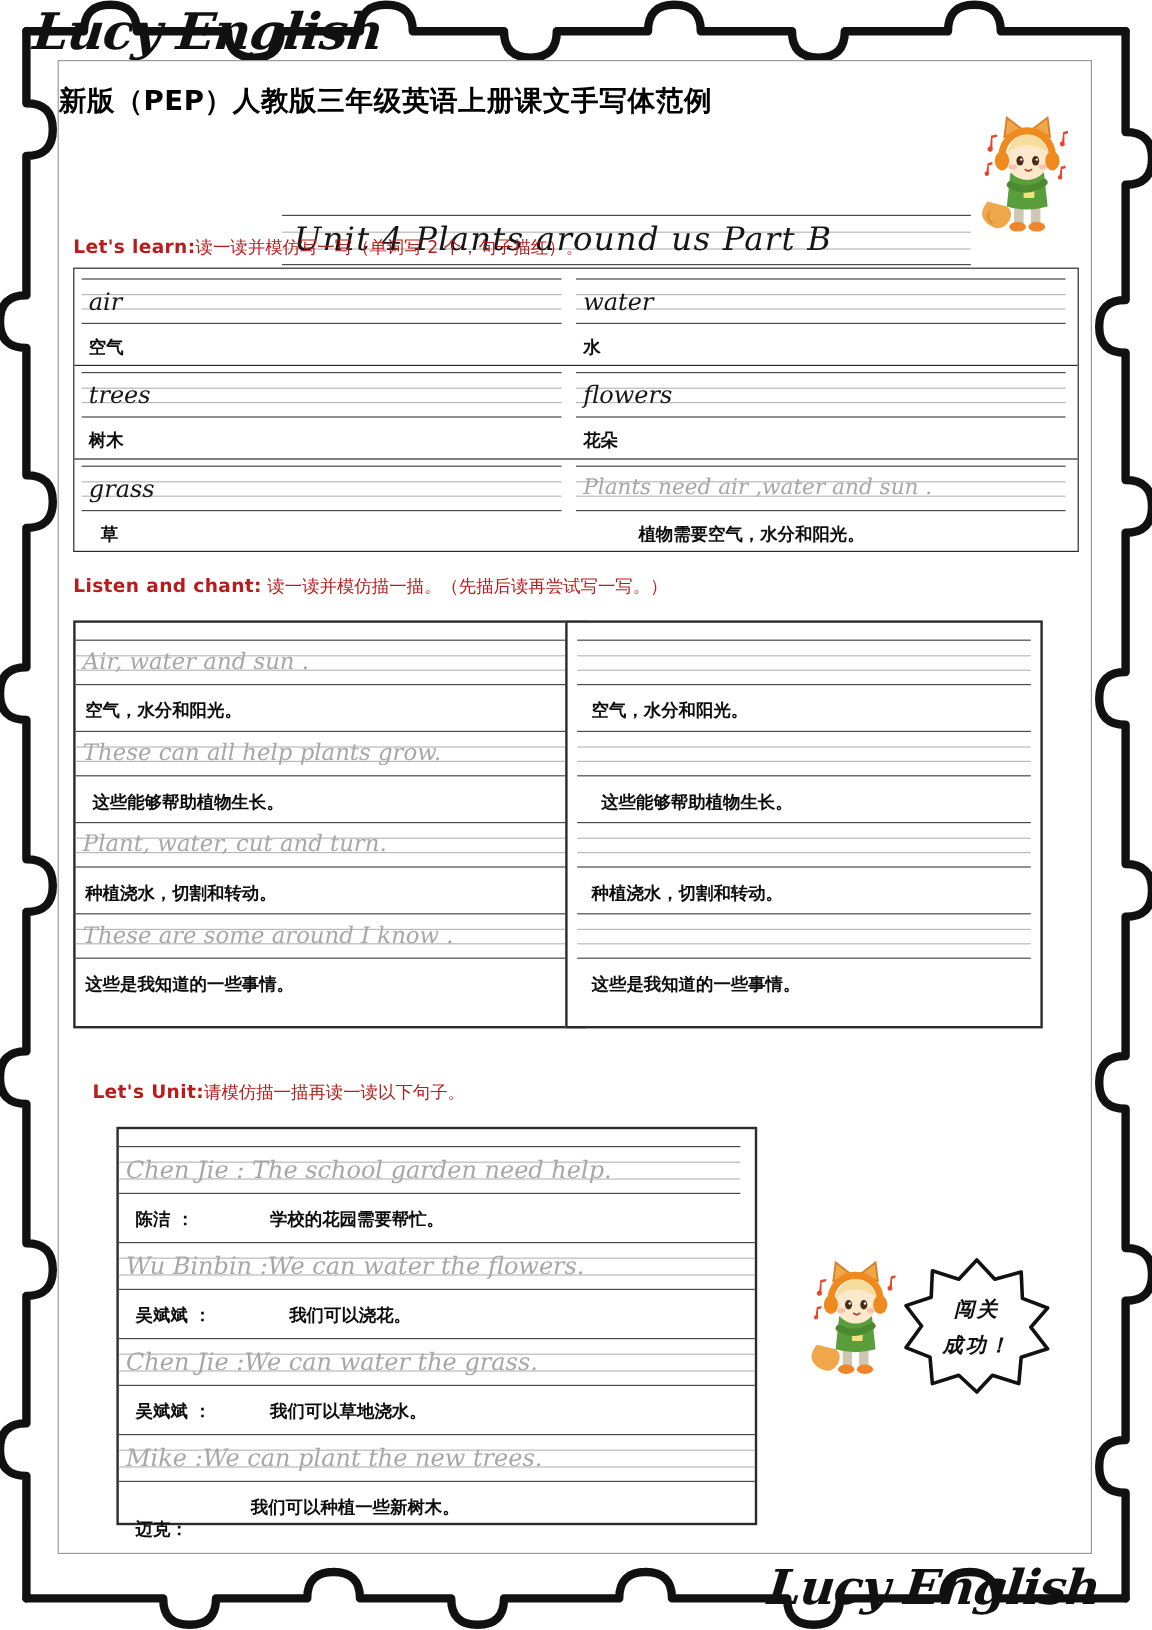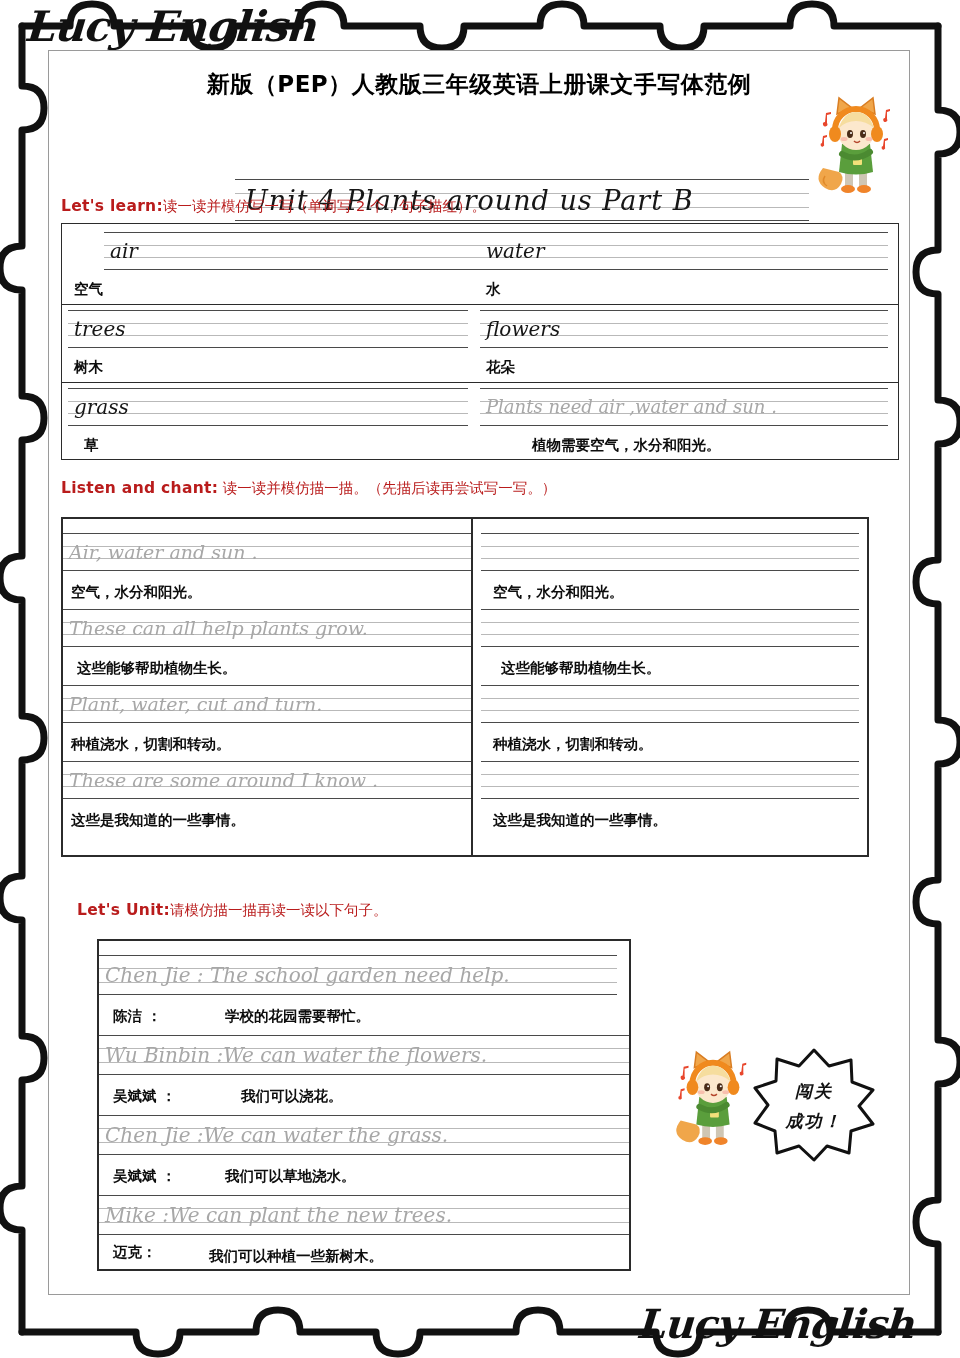--- a/index.html
+++ b/index.html
@@ -26,21 +26,21 @@
   .logo-bottom{left:640px;top:1300px;font-size:40px;transform:skewX(-6deg);}
 
   
   .sheet{
     position:absolute;left:48px;top:50px;width:862px;height:1245px;
     border:1px solid #9a9a9a;background:#fff;box-sizing:border-box;
   }
 
   
   .doc-title{
-    text-align:center;margin-top:18px;
+    margin-top:18px;
     font-family:"DejaVu Sans","Liberation Sans",sans-serif;
     font-weight:bold;font-size:23px;color:#000;letter-spacing:.5px;
   }
 
   
   .fourline{position:relative;box-sizing:border-box;}
   .fourline .ln{position:absolute;left:0;right:0;height:0;border-top:1px solid #595959;}
   .fourline .ln.l1{top:0%;border-top:1.4px solid #4a4a4a;}
   .fourline .ln.l2{top:33.33%;border-top:1px solid #b9b9b9;}
   .fourline .ln.l3{top:66.66%;border-top:1px solid #b9b9b9;}
@@ -172,21 +172,21 @@
       <div class="ln l4"></div>
       <span class="hw dark">Unit 4 Plants around us   Part B</span>
     </div>
 
     <div class="sec-head" style="position:absolute;left:12px;top:146px;">
       <b>Let's learn:</b><span>读一读并模仿写一写（单词写 2 个，句子描红）。</span>
     </div>
 
     <div class="learn-box">
 
-      <div class="fourline learn-cell" style="left:6px;top:8px;width:400px;height:38px;margin-left:36px;">
+      <div class="fourline learn-cell" style="left:6px;top:8px;width:400px;height:38px;">
         <div class="ln l1"></div>
         <div class="ln l2"></div>
         <div class="ln l3"></div>
         <div class="ln l4"></div>
         <span class="hw dark" style="font-size:20px;">air</span>
       </div>
       <div class="fourline learn-cell" style="left:418px;top:8px;width:408px;height:38px;">
         <div class="ln l1"></div>
         <div class="ln l2"></div>
         <div class="ln l3"></div>
@@ -347,21 +347,21 @@
       <div class="talk-cn" style="left:14px;top:226px;">吴斌斌 ：</div>
       <div class="talk-cn" style="left:126px;top:226px;">我们可以草地浇水。</div>
 
       <div class="fourline" style="position:absolute;left:0;right:0;top:254px;height:40px;">
         <div class="ln l1"></div>
         <div class="ln l2"></div>
         <div class="ln l3"></div>
         <div class="ln l4"></div>
         <span class="hw trace" style="font-size:20px;">Mike :We can plant the new trees.</span>
       </div>
-      <div class="talk-cn" style="left:14px;top:302px;text-align:right;">迈克：</div>
+      <div class="talk-cn" style="left:14px;top:324px;text-align:right;">迈克：</div>
       <div class="talk-cn" style="left:110px;top:306px;">我们可以种植一些新树木。</div>
     </div>
 
     <svg class="mascot" style="left:760px;top:45px;" width="92" height="100" viewBox="0 0 92 100" xmlns="http://www.w3.org/2000/svg">
 
       <path d="M14,72 q-10,12 2,20 q10,6 16,-4 q4,-8 -2,-12 z" fill="#f0a64a"></path>
       <path d="M16,80 q-4,6 2,10" stroke="#e08a2a" stroke-width="1.5" fill="none"></path>
 
       <rect x="36" y="74" width="8" height="18" fill="#cfc6b4"></rect>
       <rect x="50" y="74" width="8" height="18" fill="#cfc6b4"></rect>

